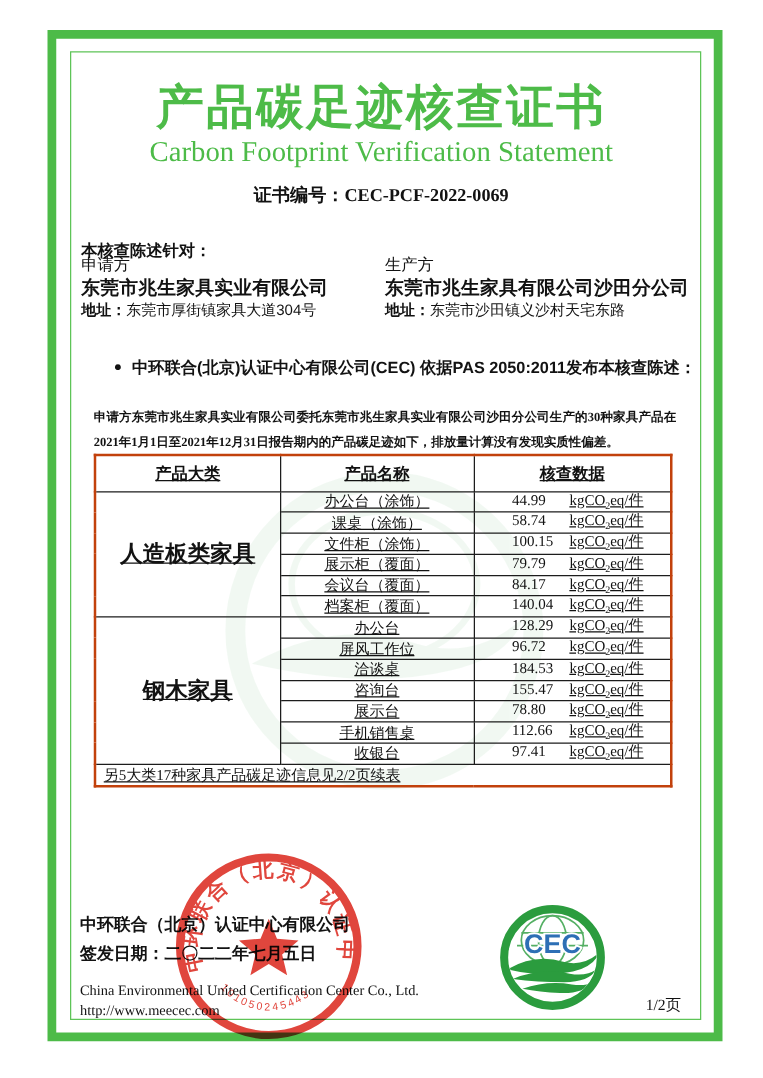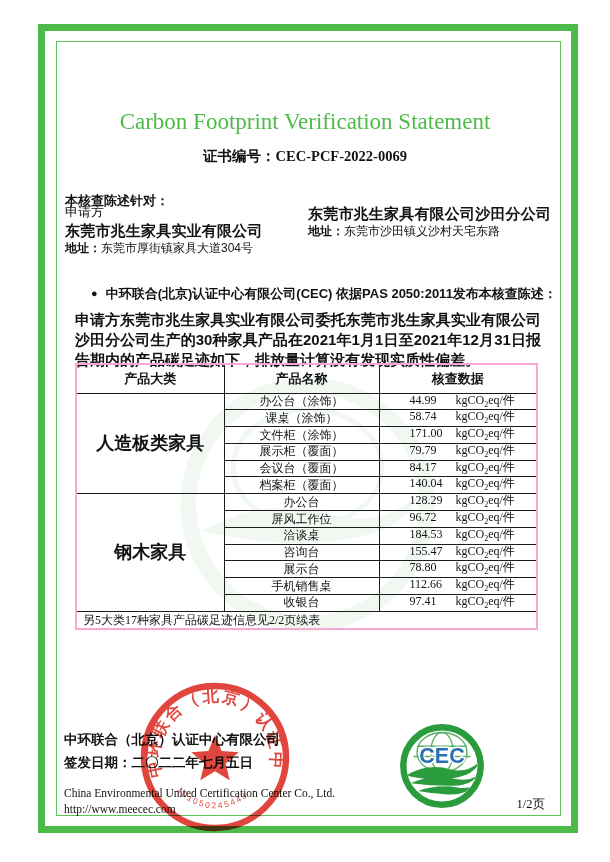--- a/index.html
+++ b/index.html
@@ -19,24 +19,24 @@
   .statement-for{left:65px;top:192px;font-size:13px;font-weight:700;}
   .party{top:205px;line-height:1.15;}
   .party.applicant{left:65px;width:240px;}
   .party.producer{left:308px;width:255px;}
   .party .role{font-size:13px;font-weight:400;margin-bottom:2px;}
   .party .name{font-size:15px;font-weight:700;margin-bottom:3px;letter-spacing:0.2px;}
   .party .addr{font-size:12px;}
   .party .addr b{font-weight:700;}
   .bullet-line{left:48px;top:285px;width:490px;font-size:13px;font-weight:700;margin-left:43px;}
   .bullet-line .dot{font-size:11px;margin-right:8px;vertical-align:1px;}
-  .paragraph{left:75px;top:310px;width:466px;font-size:15px;font-weight:700;line-height:20px;text-align:justify;}
+  .paragraph{left:75px;top:325px;width:466px;font-size:10px;font-weight:700;line-height:20px;text-align:justify;font-family:Liberation Serif, serif;}
   table.cf{left:75px;top:363px;position:absolute;border-collapse:collapse;table-layout:fixed;width:461px;background:transparent;}
   table.cf th,table.cf td{border:1px solid #1c1c1c;}
-  table.cf{border:2px solid #f9a8d4;}
+  table.cf{border:2px solid #c2410c;text-decoration:underline;}
   table.cf th{height:29px;font-size:13px;font-weight:700;text-align:center;}
   table.cf td{height:16.6px;font-size:12px;text-align:center;line-height:1.05;font-family:"Liberation Serif",serif;}
   table.cf td.cat{font-size:18px;font-weight:700;font-family:"Liberation Sans",sans-serif;}
   table.cf td.pval{text-align:left;padding-left:30px;}
   table.cf td.pval .num{display:inline-block;width:46px;}
   table.cf td.pval sub{font-size:8px;}
   table.cf tfoot td{text-align:left;padding:2px 0 2px 6px;height:17px;}
   .bullet2{left:60px;top:668px;width:490px;font-size:13.5px;font-weight:700;}
   .bullet2 .dot{font-size:11px;margin-right:8px;vertical-align:1px;}
   .bullet2 .em{font-style:italic;}
@@ -56,35 +56,37 @@
 
   <div class="frame-outer"></div>
   <div class="frame-inner"></div>
 
   <svg class="abs watermark" viewBox="0 0 100 100">
     <circle cx="50" cy="50" r="45" fill="none" stroke="#2B9C3E" stroke-width="6"></circle>
     <path d="M10,60 Q35,46 60,54 Q78,59 92,46 Q88,58 70,62 Q45,68 10,60 Z" fill="#2B9C3E"></path>
     <ellipse cx="50" cy="36" rx="28" ry="22" fill="none" stroke="#2B9C3E" stroke-width="2"></ellipse>
   </svg>
 
+  <div class="abs title-cn">产品碳足迹核查证书</div>
   <div class="abs title-en">Carbon Footprint Verification Statement</div>
 
   <div class="abs certno">
     <span>证书编号：</span><span class="num">CEC-PCF-2022-0069</span>
   </div>
 
   <div class="abs statement-for">本核查陈述针对：</div>
 
   <div class="abs party applicant">
     <div class="role">申请方</div>
     <div class="name">东莞市兆生家具实业有限公司</div>
     <div class="addr"><b>地址：</b><span>东莞市厚街镇家具大道304号</span></div>
   </div>
 
   <div class="abs party producer">
+    <div class="role">生产方</div>
     <div class="name">东莞市兆生家具有限公司沙田分公司</div>
     <div class="addr"><b>地址：</b><span>东莞市沙田镇义沙村天宅东路</span></div>
   </div>
 
   <div class="abs bullet-line">
     <span class="dot">●</span><span>中环联合(北京)认证中心有限公司(CEC) 依据PAS 2050:2011发布本核查陈述：</span>
   </div>
 
   <div class="abs paragraph">申请方东莞市兆生家具实业有限公司委托东莞市兆生家具实业有限公司沙田分公司生产的30种家具产品在2021年1月1日至2021年12月31日报告期内的产品碳足迹如下，排放量计算没有发现实质性偏差。</div>
 
@@ -106,21 +108,21 @@
           <td rowspan="6" class="cat">人造板类家具</td>
           <td>办公台（涂饰）</td>
           <td class="pval"><span class="num">44.99</span><span class="unit">kgCO<sub>2</sub>eq/件</span></td>
         </tr>
         <tr>
           <td>课桌（涂饰）</td>
           <td class="pval"><span class="num">58.74</span><span class="unit">kgCO<sub>2</sub>eq/件</span></td>
         </tr>
         <tr>
           <td>文件柜（涂饰）</td>
-          <td class="pval"><span class="num">171.00</span><span class="unit">kgCO<sub>2</sub>eq/件</span></td>
+          <td class="pval"><span class="num">100.15</span><span class="unit">kgCO<sub>2</sub>eq/件</span></td>
         </tr>
         <tr>
           <td>展示柜（覆面）</td>
           <td class="pval"><span class="num">79.79</span><span class="unit">kgCO<sub>2</sub>eq/件</span></td>
         </tr>
         <tr>
           <td>会议台（覆面）</td>
           <td class="pval"><span class="num">84.17</span><span class="unit">kgCO<sub>2</sub>eq/件</span></td>
         </tr>
         <tr>

